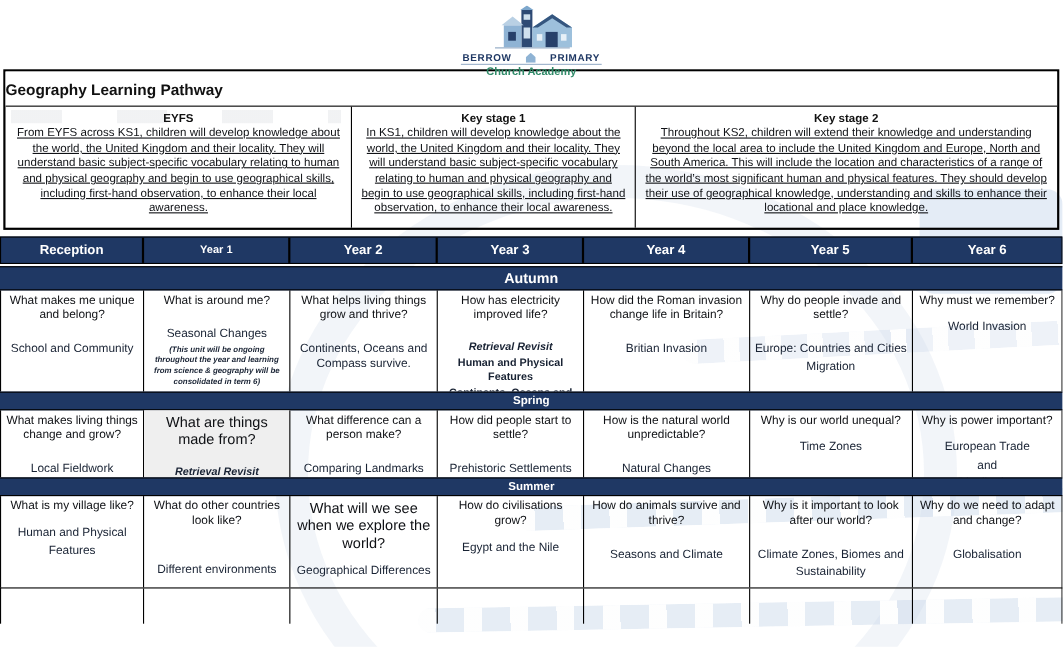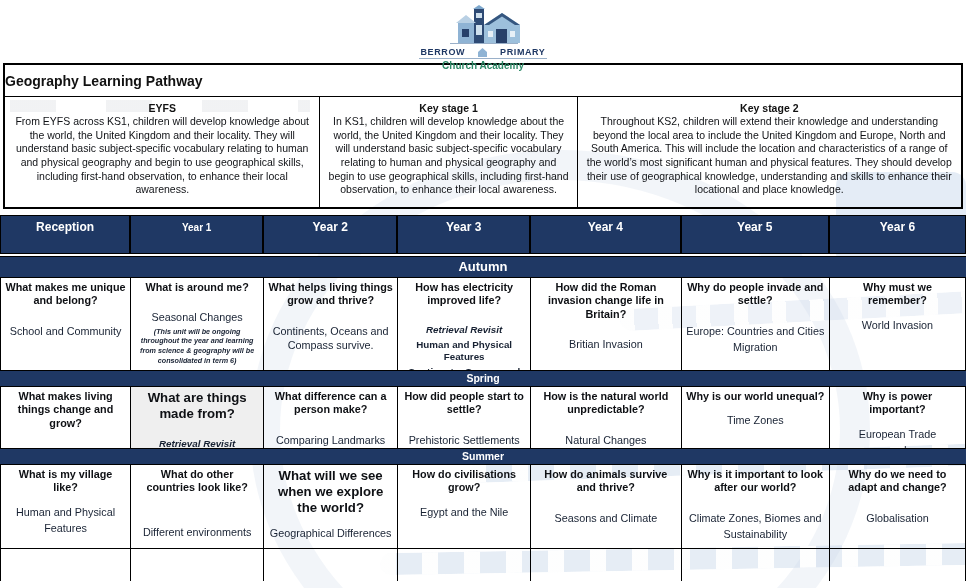--- a/index.html
+++ b/index.html
@@ -46,42 +46,42 @@
     color:var(--navy);letter-spacing:0.6px;border-bottom:1px solid #9ab0c9;padding:0 2px 1px;}
   .logo-sub{font-size:10px;font-weight:bold;color:var(--teal);margin-top:1px;}
   
   .banner{position:absolute;top:63px;left:3px;right:3px;border:2px solid #000;background:transparent;z-index:1;}
   .banner-title{border-bottom:1px solid #000;text-align:left;font-weight:bold;font-size:14px;
     padding:8px 0 7px;background:rgba(255,255,255,0.85);}
   .ks-row{display:grid;grid-template-columns:33% 26.9% 40.1%;}
   .ks{border-right:1px solid #000;padding:5px 8px 10px;min-height:106px;text-align:center;}
   .ks:last-child{border-right:none;}
   .ks-head{font-weight:bold;font-size:10.5px;margin-bottom:1px;}
-  .ks-text{font-size:10.5px;line-height:1.3;color:#101216;}
+  .ks-text{font-size:10.5px;line-height:1.3;color:#101216;text-decoration:underline;}
   
   .curriculum{position:absolute;top:215px;left:0;right:0;z-index:1;}
   .year-row{display:grid;grid-template-columns:var(--cols);background:var(--navy);
     border:1px solid #000;margin-bottom:2px;position:relative;}
   .year-cell{color:#fff;font-weight:bold;font-size:12px;text-align:center;
-    padding:4px 0 19px;border-right:2px solid #000;}
+    padding:4px 0 5px;border-right:2px solid #000;}
   .year-cell:last-child{border-right:none;}
   .year-cell:nth-child(2){font-size:10px;padding-top:6px;}
   .term-band{background:var(--navy);color:#fff;text-align:center;font-weight:bold;
     border-top:1px solid #000;border-bottom:1px solid #000;position:relative;}
   .term-band.first{font-size:13px;padding:2px 0 3px;}
   .term-band:not(.first){font-size:10.5px;padding:1px 0 2px;}
   .term-row{display:grid;grid-template-columns:var(--cols);position:relative;
     border-left:1px solid #000;border-right:1px solid #000;}
   .row-autumn{height:92px;}
   .row-spring{height:61px;}
   .row-summer{height:83px;}
   .cell{border-right:1px solid #000;padding:3px 4px 4px;text-align:center;overflow:hidden;background:transparent;}
   .cell:last-child{border-right:none;}
   .cell.highlight{background:var(--highlight);}
-  .q{font-weight:bold;font-size:10.8px;line-height:1.25;color:#0e1014;}
+  .q{font-weight:normal;font-size:10.8px;line-height:1.25;color:#0e1014;}
   .q.q-large{font-size:13.2px;line-height:1.2;}
   .line{font-size:10.8px;color:#182233;line-height:1.3;margin-top:2px;}
   .line.small{font-size:9.8px;}
   .line.bold-small{font-size:9.8px;font-weight:bold;}
   .line.italic-bold{font-size:9.8px;font-weight:bold;font-style:italic;}
   .line.note{font-size:7.2px;font-weight:bold;font-style:italic;line-height:1.35;padding:0 2px;}
   .gap-sm{margin-top:2px;}
   .gap-md{margin-top:10px;}
   .gap-lg{margin-top:16px;}
   .gap-xl{margin-top:30px;}

